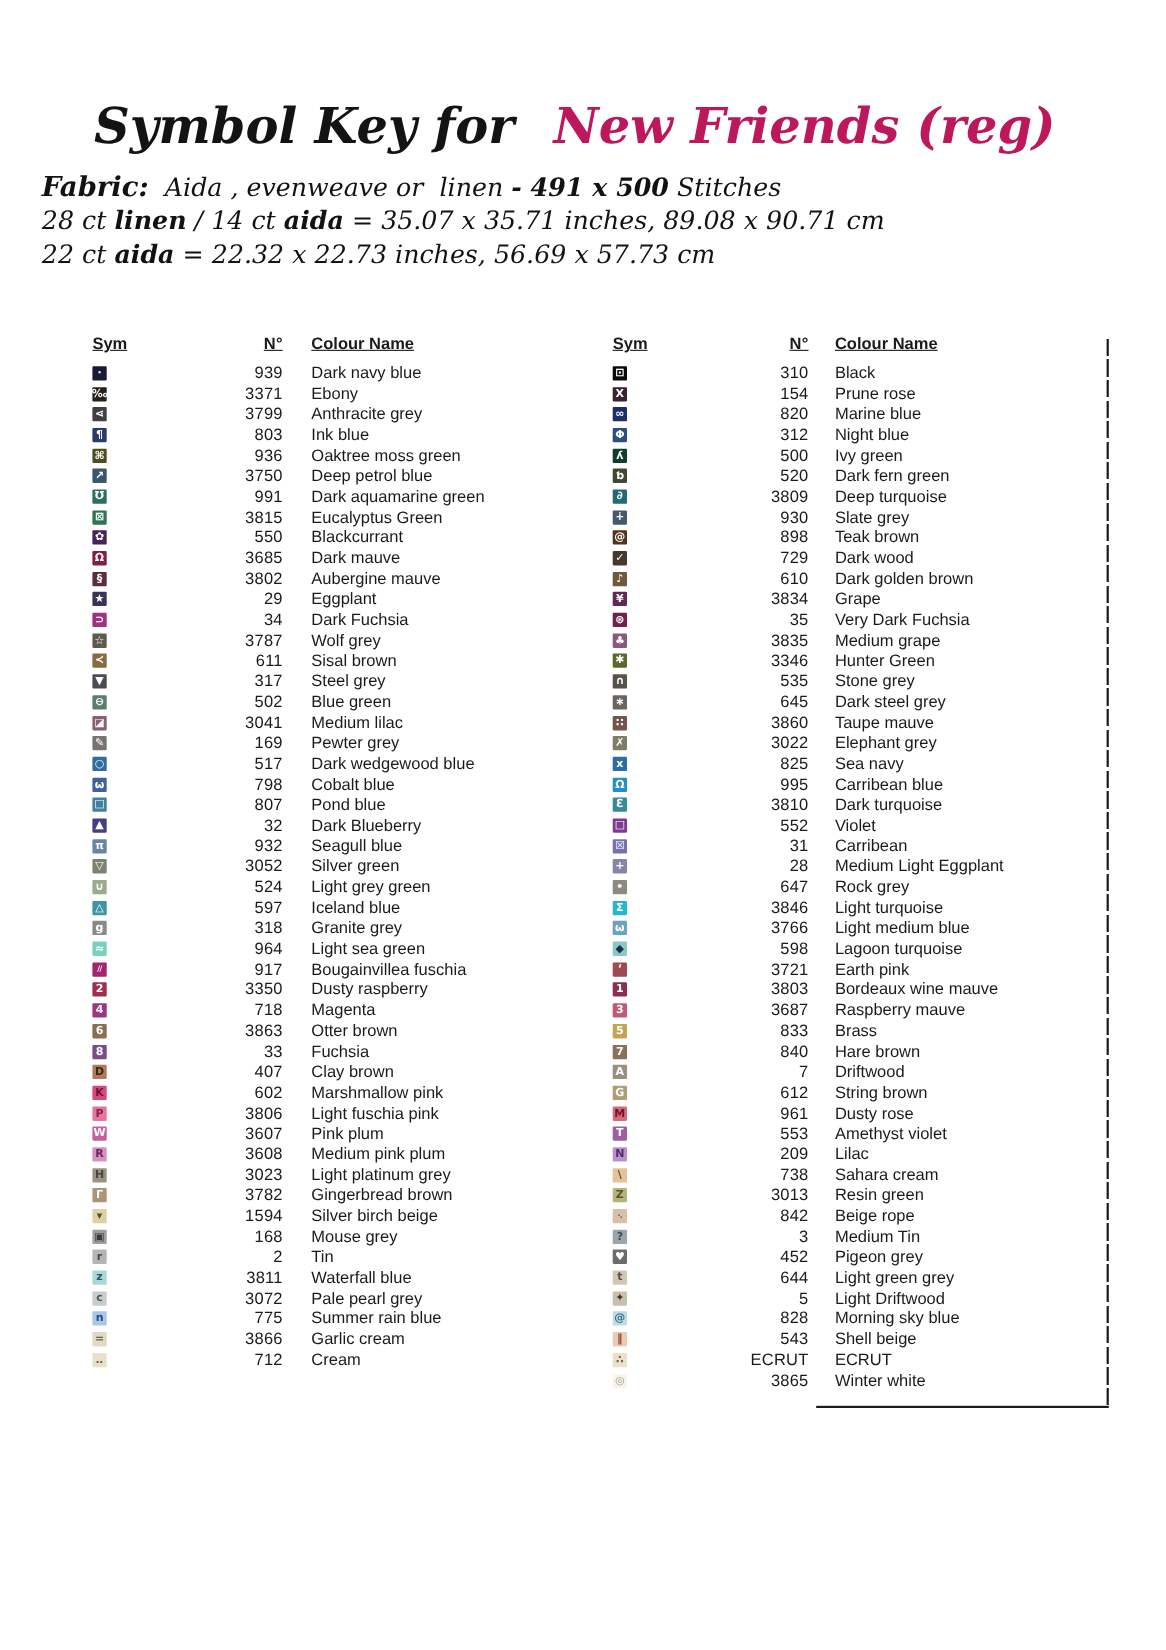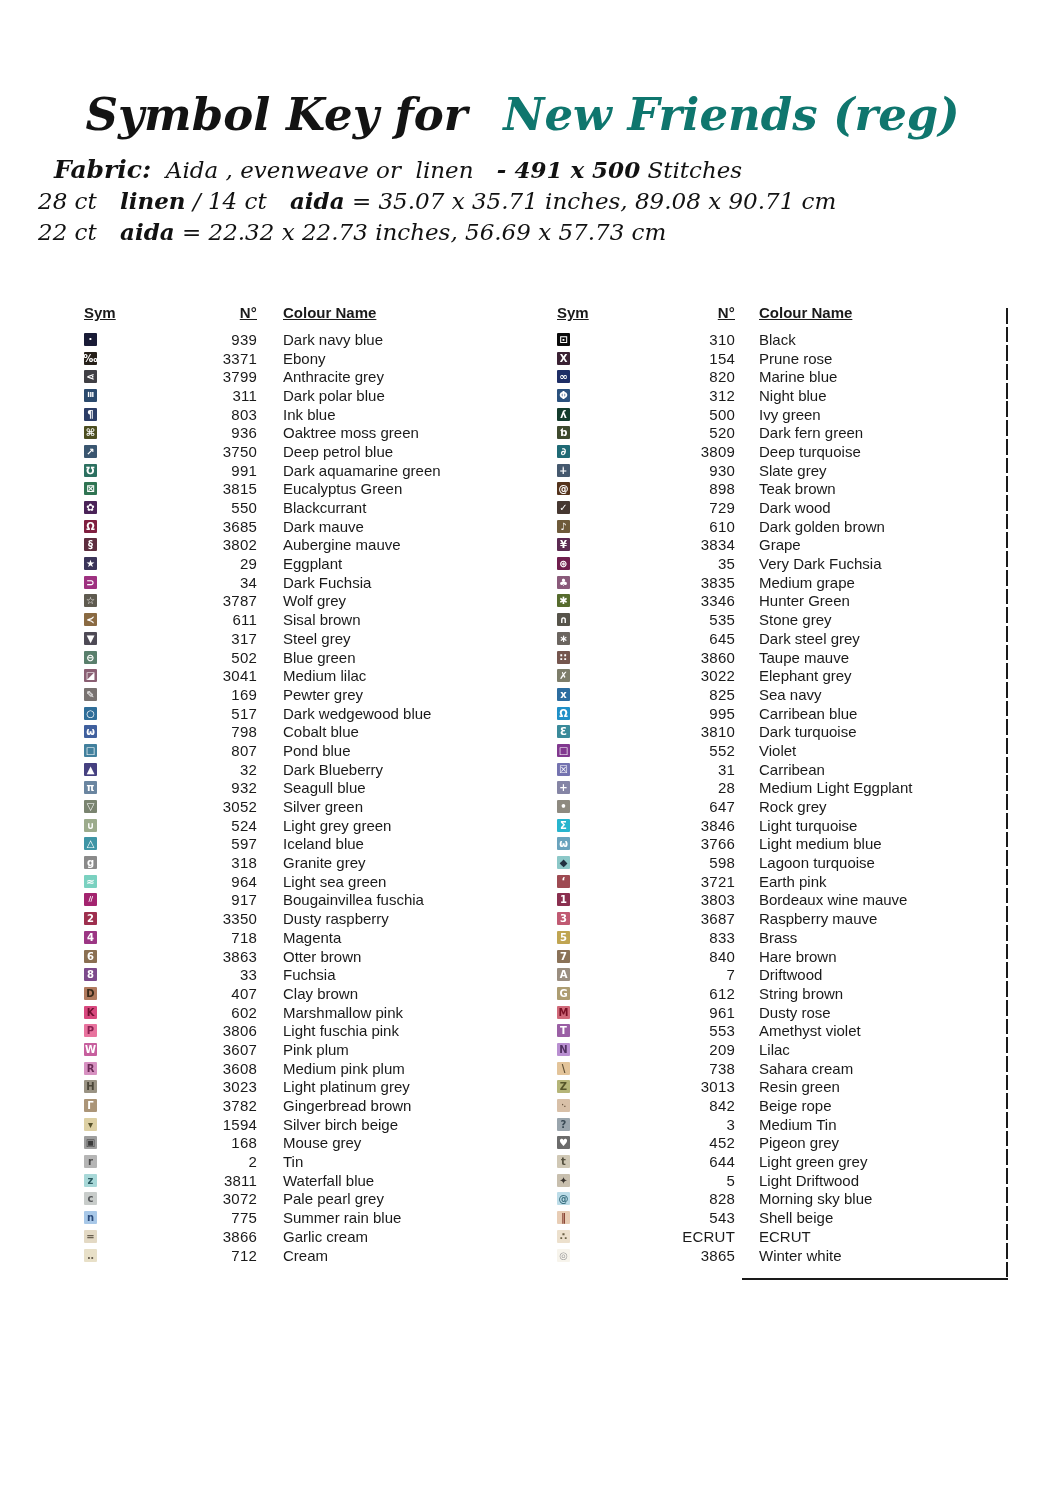--- a/index.html
+++ b/index.html
@@ -17,21 +17,21 @@
   }
   .title .prefix { color:#131313; }
   .title .name { margin-left:20px; }
 
   
   .fabric {
     position:absolute; top:154px; left:38px;
     font-family:"DejaVu Serif", serif; font-style:italic; font-size:23px; color:#121212;
   }
   .fabric .line { height:31px; line-height:31px; white-space:pre; }
-  .fabric .seg-b { font-weight:bold;margin-left:16px; }
+  .fabric .seg-b { font-weight:bold; }
   .fabric .seg-label { font-weight:bold; font-size:25px; }
 
   
   .keytable { position:absolute; top:304px; }
   .keytable.left  { left:84px; }
   .keytable.right { left:557px; }
   .hdr-row { display:flex; align-items:flex-start; height:26px; }
   .row { display:flex; align-items:center; height:18.69px; }
   .cell-sym  { width:20px; display:flex; align-items:center; }
   .cell-num  { width:153px; text-align:right; font-size:15px; letter-spacing:0.2px; }
@@ -55,21 +55,21 @@
   }
   .hline { position:absolute; left:742px; top:1278px; width:266px; height:2px; background:#1a1a1a; }
 </style>
 </head>
 <body>
 
 <div class="page">
 
   <div class="title">
     <span class="prefix">Symbol Key for</span>
-    <span class="name" id="title-name" style="color: #0f766e;">New Friends (reg)</span>
+    <span class="name" id="title-name" style="color: #be185d;">New Friends (reg)</span>
   </div>
 
   <div class="fabric" id="fabric-block">
       <div class="line"><span class="seg-label seg-b">Fabric:</span><span class="seg">  Aida , evenweave or  linen </span><span class="seg-b">- 491 x 500</span><span class="seg"> Stitches</span></div>
       <div class="line"><span class="seg">28 ct </span><span class="seg-b">linen</span><span class="seg"> / 14 ct </span><span class="seg-b">aida</span><span class="seg"> = 35.07 x 35.71 inches, 89.08 x 90.71 cm</span></div>
       <div class="line"><span class="seg">22 ct </span><span class="seg-b">aida</span><span class="seg"> = 22.32 x 22.73 inches, 56.69 x 57.73 cm</span></div>
     </div>
 
   <div class="keytable left" id="keytable-left">
     <div class="hdr-row">
@@ -96,27 +96,20 @@
         </div>
         <div class="row">
           <div class="cell-sym">
             <span class="sym" style="background: rgb(64, 63, 68); color: rgb(255, 255, 255);">⋖</span>
           </div>
           <div class="cell-num">3799</div>
           <div class="cell-name">Anthracite grey</div>
         </div>
         <div class="row">
           <div class="cell-sym">
-            <span class="sym multi" style="background: rgb(43, 74, 109); color: rgb(255, 255, 255);">III</span>
-          </div>
-          <div class="cell-num">311</div>
-          <div class="cell-name">Dark polar blue</div>
-        </div>
-        <div class="row">
-          <div class="cell-sym">
             <span class="sym" style="background: rgb(43, 61, 102); color: rgb(255, 255, 255);">¶</span>
           </div>
           <div class="cell-num">803</div>
           <div class="cell-name">Ink blue</div>
         </div>
         <div class="row">
           <div class="cell-sym">
             <span class="sym" style="background: rgb(76, 78, 32); color: rgb(255, 255, 255);">⌘</span>
           </div>
           <div class="cell-num">936</div>

